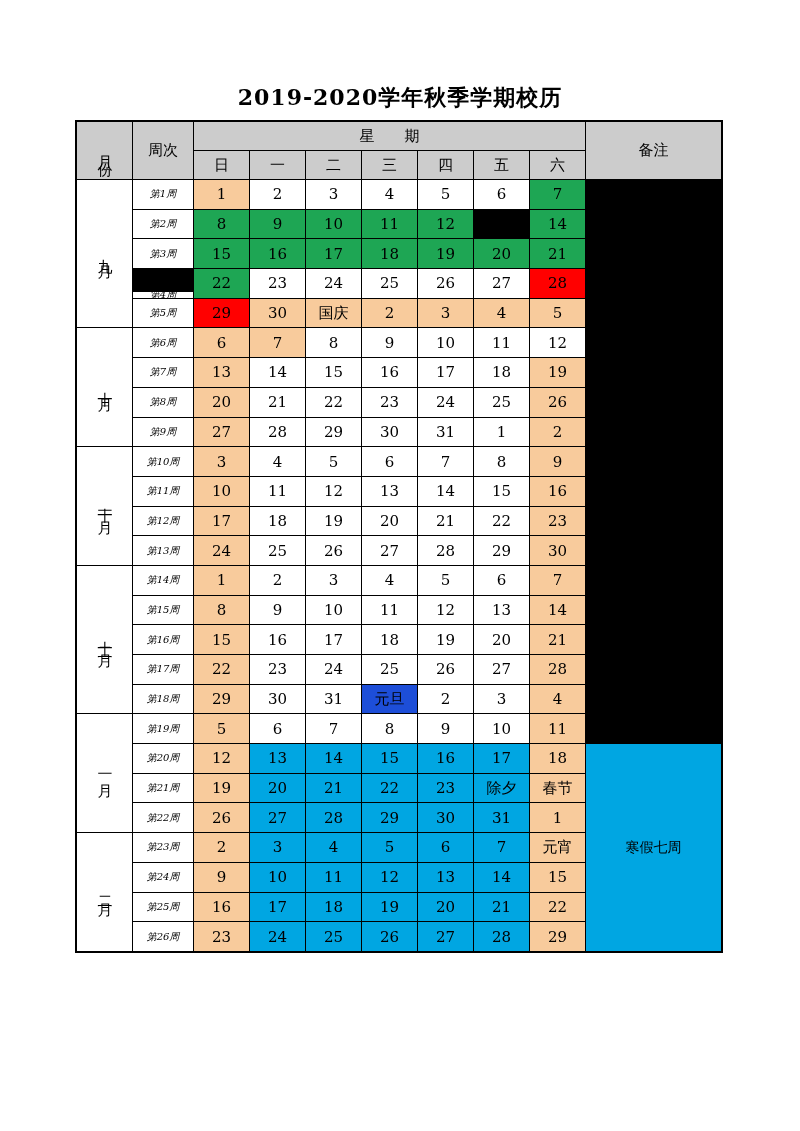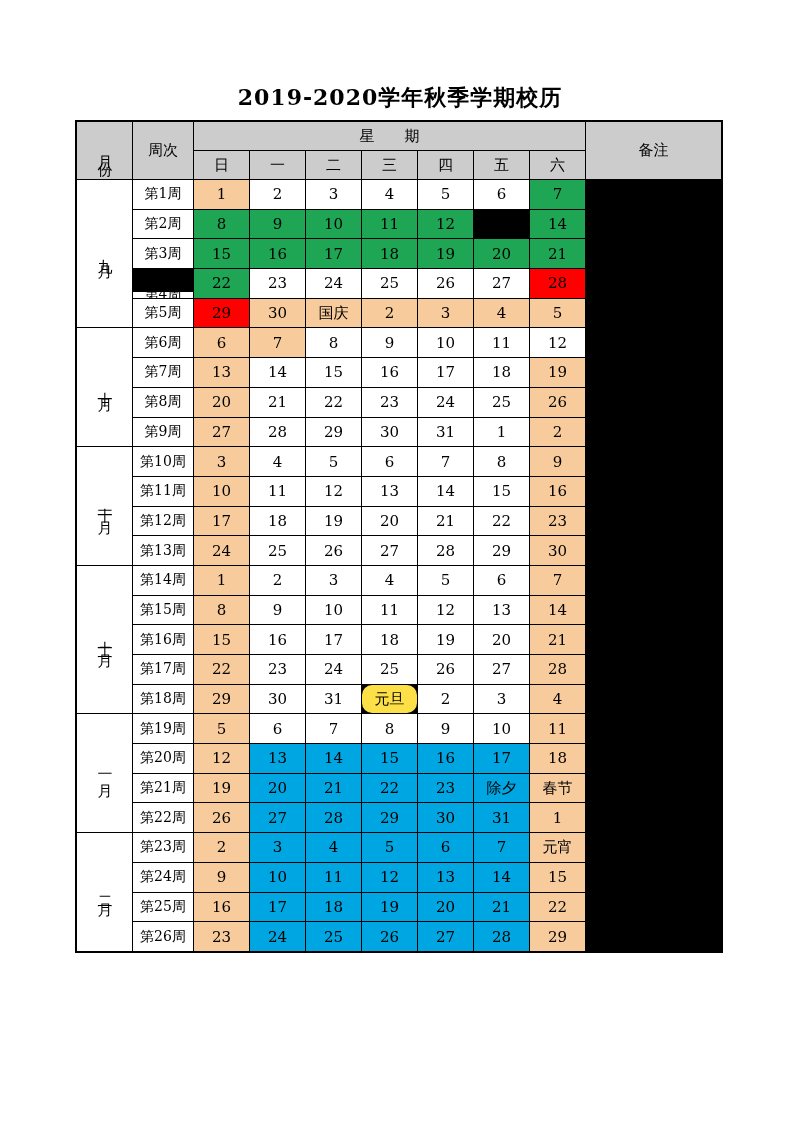--- a/index.html
+++ b/index.html
@@ -26,21 +26,21 @@
   .cell {
     background: #fff; display: flex; align-items: center; justify-content: center;
     font-size: 15px; overflow: hidden; text-align: center;
   }
   .hdr { font-size: 15px; }
   .vert {
     writing-mode: vertical-lr; text-orientation: upright;
     letter-spacing: 7px; line-height: 1;
   }
   .xingqi { letter-spacing: 30px; padding-left: 30px; }
-  .week-cell { font-size: 14px; }
+  .week-cell { font-size: 10px; font-style: italic; }
   .month-cell { font-size: 15px; }
   .remark-cell { flex-direction: column; font-size: 14px; line-height: 20px; }
   .footer {
     background: #fff; border-top: 1px solid #000;
     height: 97px; padding: 9px 10px; font-size: 13px; line-height: 19.5px;
     font-family: "DejaVu Serif", "Liberation Serif", serif;
     text-align: justify;
   }
   .footer p { margin: 0; }
 </style>
@@ -202,21 +202,21 @@
       <div class="cell day-cell" style="grid-area: 19 / 4; background: rgb(255, 255, 255);">23</div>
       <div class="cell day-cell" style="grid-area: 19 / 5; background: rgb(255, 255, 255);">24</div>
       <div class="cell day-cell" style="grid-area: 19 / 6; background: rgb(255, 255, 255);">25</div>
       <div class="cell day-cell" style="grid-area: 19 / 7; background: rgb(255, 255, 255);">26</div>
       <div class="cell day-cell" style="grid-area: 19 / 8; background: rgb(255, 255, 255);">27</div>
       <div class="cell day-cell" style="grid-area: 19 / 9; background: rgb(248, 203, 156);">28</div>
       <div class="cell week-cell" style="grid-area: 20 / 2;">第18周</div>
       <div class="cell day-cell" style="grid-area: 20 / 3; background: rgb(248, 203, 156);">29</div>
       <div class="cell day-cell" style="grid-area: 20 / 4; background: rgb(255, 255, 255);">30</div>
       <div class="cell day-cell" style="grid-area: 20 / 5; background: rgb(255, 255, 255);">31</div>
-      <div class="cell day-cell" style="grid-area: 20 / 6; background: #fde047; border-radius: 10px;">元旦</div>
+      <div class="cell day-cell" style="grid-area: 20 / 6; background: #1d4ed8;">元旦</div>
       <div class="cell day-cell" style="grid-area: 20 / 7; background: rgb(255, 255, 255);">2</div>
       <div class="cell day-cell" style="grid-area: 20 / 8; background: rgb(255, 255, 255);">3</div>
       <div class="cell day-cell" style="grid-area: 20 / 9; background: rgb(248, 203, 156);">4</div>
       <div class="cell week-cell" style="grid-area: 21 / 2;">第19周</div>
       <div class="cell day-cell" style="grid-area: 21 / 3; background: rgb(248, 203, 156);">5</div>
       <div class="cell day-cell" style="grid-area: 21 / 4; background: rgb(255, 255, 255);">6</div>
       <div class="cell day-cell" style="grid-area: 21 / 5; background: rgb(255, 255, 255);">7</div>
       <div class="cell day-cell" style="grid-area: 21 / 6; background: rgb(255, 255, 255);">8</div>
       <div class="cell day-cell" style="grid-area: 21 / 7; background: rgb(255, 255, 255);">9</div>
       <div class="cell day-cell" style="grid-area: 21 / 8; background: rgb(255, 255, 255);">10</div>
@@ -270,14 +270,17 @@
       <div class="cell day-cell" style="grid-area: 27 / 8; background: rgb(0, 166, 226);">21</div>
       <div class="cell day-cell" style="grid-area: 27 / 9; background: rgb(248, 203, 156);">22</div>
       <div class="cell week-cell" style="grid-area: 28 / 2;">第26周</div>
       <div class="cell day-cell" style="grid-area: 28 / 3; background: rgb(248, 203, 156);">23</div>
       <div class="cell day-cell" style="grid-area: 28 / 4; background: rgb(0, 166, 226);">24</div>
       <div class="cell day-cell" style="grid-area: 28 / 5; background: rgb(0, 166, 226);">25</div>
       <div class="cell day-cell" style="grid-area: 28 / 6; background: rgb(0, 166, 226);">26</div>
       <div class="cell day-cell" style="grid-area: 28 / 7; background: rgb(0, 166, 226);">27</div>
       <div class="cell day-cell" style="grid-area: 28 / 8; background: rgb(0, 166, 226);">28</div>
       <div class="cell day-cell" style="grid-area: 28 / 9; background: rgb(248, 203, 156);">29</div>
+      <div class="cell remark-cell" style="grid-area: 22 / 10 / span 7; background: rgb(0, 166, 226);">
+        <div>寒假七周</div>
+      </div>
     </div>
 </div>
 
 </body></html>

